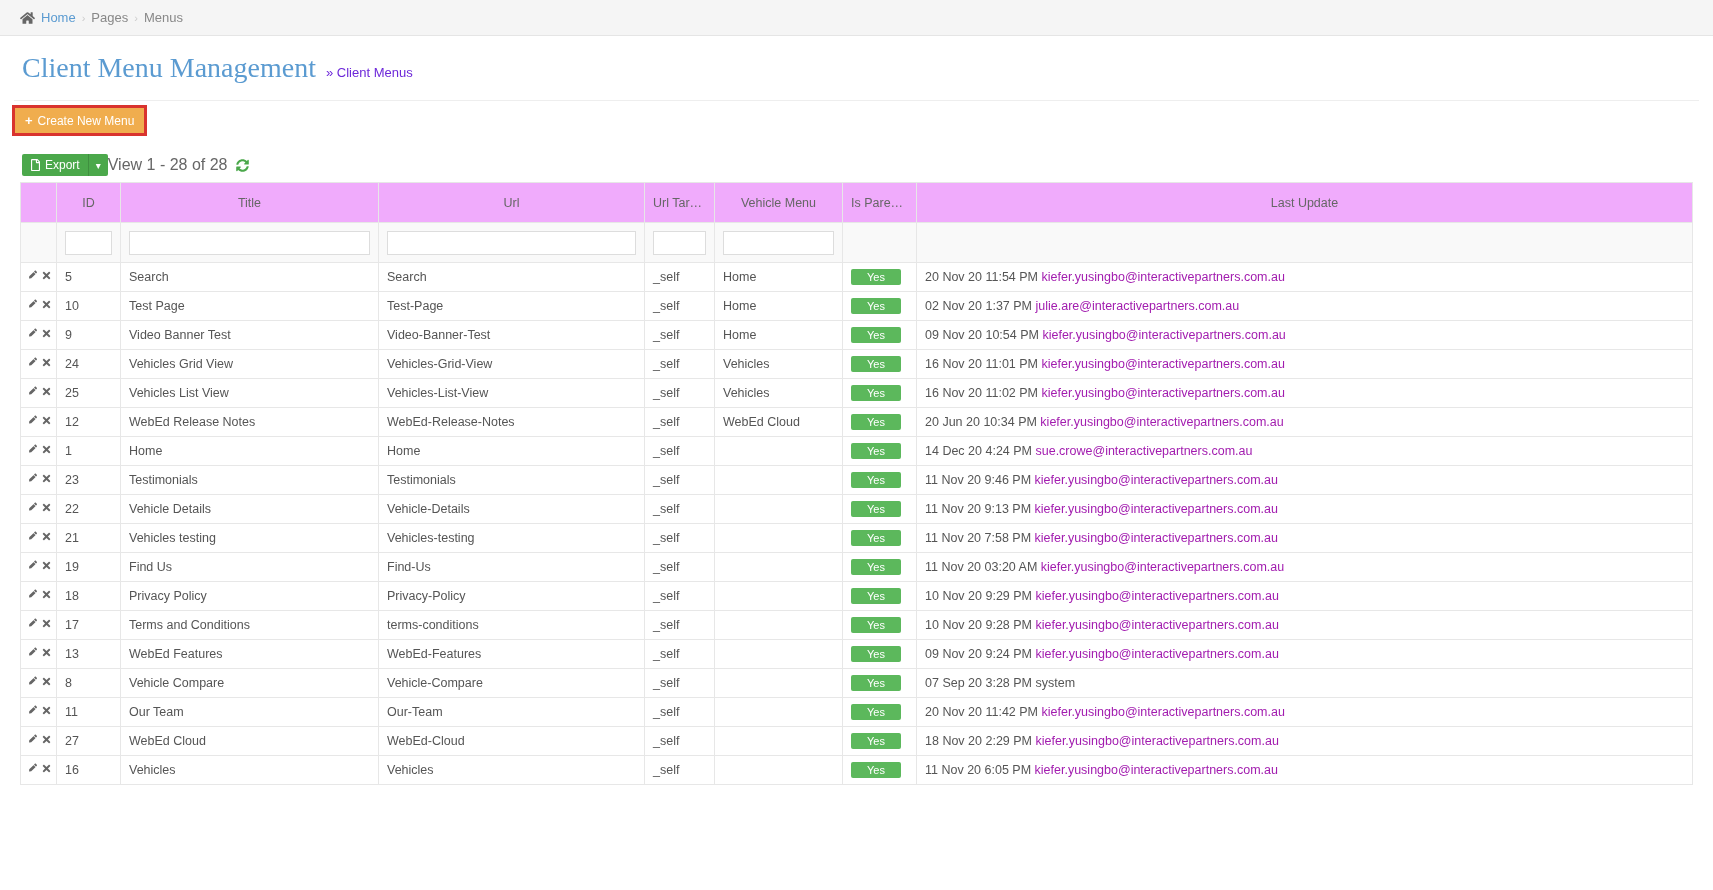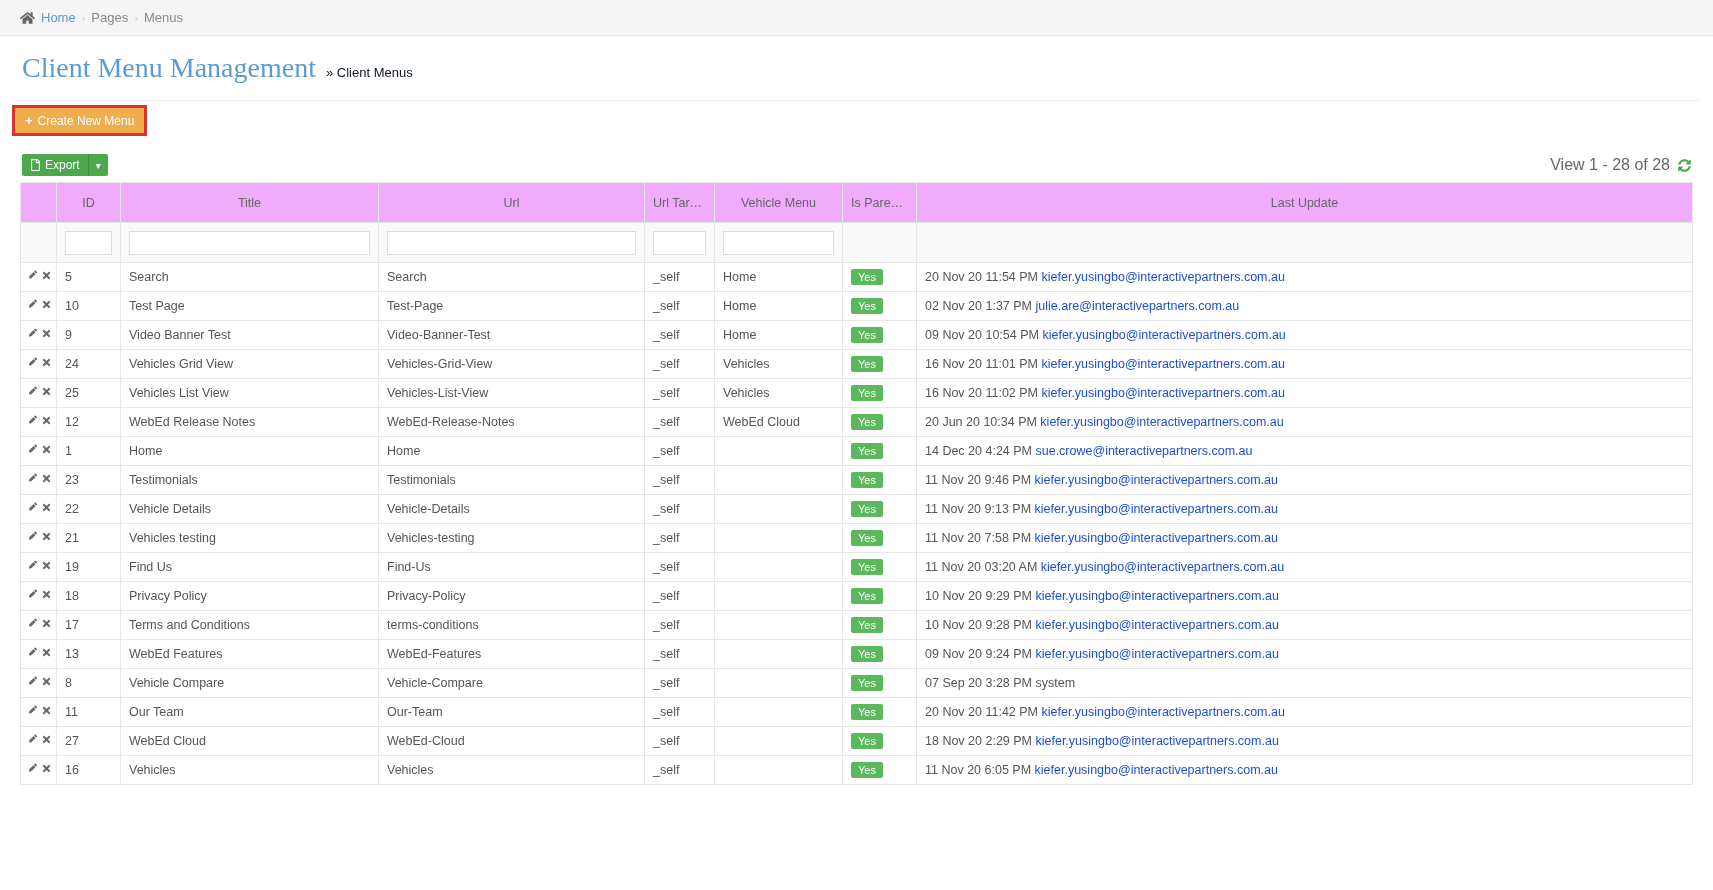--- a/index.html
+++ b/index.html
@@ -5,29 +5,29 @@
   * { box-sizing: border-box; margin: 0; padding: 0; }
   body { font-family: "Helvetica Neue", Helvetica, Arial, sans-serif; font-size: 13px; color: #555; background: #fff; }
   
   .breadcrumb-bar { background: #f5f5f5; border-bottom: 1px solid #e5e5e5; padding: 10px 20px; display: flex; align-items: center; gap: 6px; font-size: 13px; color: #888; }
   .breadcrumb-bar a { color: #5b9bd1; text-decoration: none; }
   .breadcrumb-sep { color: #ccc; font-size: 11px; }
   .home-icon-svg { width: 15px; height: 14px; fill: #666; }
   
   .page-header { padding: 16px 22px; display: flex; align-items: baseline; gap: 10px; background:#fff;}
   .page-title { font-size: 28px; font-weight: 300; color: #5b9bd1; font-family: Liberation Serif, serif; }
-  .page-subtitle { font-size: 13px; color: #0f172a; }
+  .page-subtitle { font-size: 13px; color: #6d28d9; }
   .divider-line { height:1px; background:#eee; margin: 0 14px;}
   
   .content-area { padding: 4px 12px 14px 12px; }
   .create-btn-wrap { display:inline-block; border: 3px solid #d9332e; padding: 0; margin-bottom: 12px; }
   .create-btn { background: #f0ad4e; color: #fff; border: none; padding: 5px 10px; font-size: 12px; cursor: pointer; display: flex; align-items: center; gap: 5px;}
   .plus-icon { font-weight: bold; font-size:13px;}
 
-  .toolbar-row { display:flex; align-items:center; justify-content:space-between; margin:6px 10px 6px 10px;}
+  .toolbar-row { display:flex; align-items:center; margin:6px 10px 6px 10px;}
   .export-group { display:flex; }
   .export-btn { background:#4ba84b; color:#fff; border:none; padding:4px 8px; font-size:12px; cursor:pointer; display:flex; align-items:center; gap:4px; border-radius:2px 0 0 2px;}
   .export-caret { background:#4ba84b; border:none; border-left:1px solid #3f8f3f; color:#fff; padding:4px 7px; cursor:pointer; font-size:10px; border-radius:0 2px 2px 0;}
   .export-icon { width:11px; height:12px; fill:#fff; }
   .view-info { color:#666; font-size:16px; display:flex; align-items:center; gap:8px;}
   .refresh-icon { width:13px; height:13px; fill:#4ba84b; cursor:pointer; }
 
   table.grid { width: calc(100% - 16px); margin:0 8px; border-collapse: collapse; table-layout: fixed; }
   table.grid th, table.grid td { border: 1px solid #e7e7e7; padding: 7px 8px; font-size: 12.5px; color:#555; text-align:left; vertical-align:middle; white-space:nowrap; overflow:hidden; text-overflow:ellipsis;}
   table.grid thead tr.header-row th { background: #f0abfc; font-weight: normal; color:#666; text-align:center; height:40px;}
@@ -40,22 +40,22 @@
   .col-url { width: 266px; }
   .col-target { width: 70px; }
   .col-parent { width: 128px; }
   .col-isparent { width: 74px; }
   .col-update { }
 
   td.center { text-align:center; }
   .row-actions { display:flex; gap:4px; justify-content:center; color:#666; }
   .act-icon { width:11px; height:11px; fill:#666; cursor:pointer;}
   
-  .badge-yes { background:#5cb85c; color:#fff; font-size:11px; padding:2px 7px; border-radius:2px; }
-  .user-link { color:#1d4ed8; text-decoration:none; }
+  .badge-yes { background:#5cb85c; color:#fff; font-size:11px; padding:2px 16px; border-radius:2px; }
+  .user-link { color:#a21caf; text-decoration:none; }
 </style>
 </head>
 <body>
 
 <div class="breadcrumb-bar">
   <svg class="home-icon-svg" viewBox="0 0 576 512">
       <path d="M280.37 148.26L96 300.11V464a16 16 0 0016 16l112.06-.29a16 16 0 0015.92-16V368a16 16 0 0116-16h64a16 16 0 0116 16v95.64a16 16 0 0016 16.05L464 480a16 16 0 0016-16V300L295.67 148.26a12.19 12.19 0 00-15.3 0zM571.6 251.47L488 182.56V44.05a12 12 0 00-12-12h-56a12 12 0 00-12 12v72.61L318.47 43a48 48 0 00-61 0L4.34 251.47a12 12 0 00-1.6 16.9l25.5 31A12 12 0 0045.15 301l235.22-193.74a12.19 12.19 0 0115.3 0L530.9 301a12 12 0 0016.9-1.6l25.5-31a12 12 0 00-1.7-16.93z"></path>
     </svg>
   <a href="#">Home</a>
   <span class="breadcrumb-sep">›</span>

